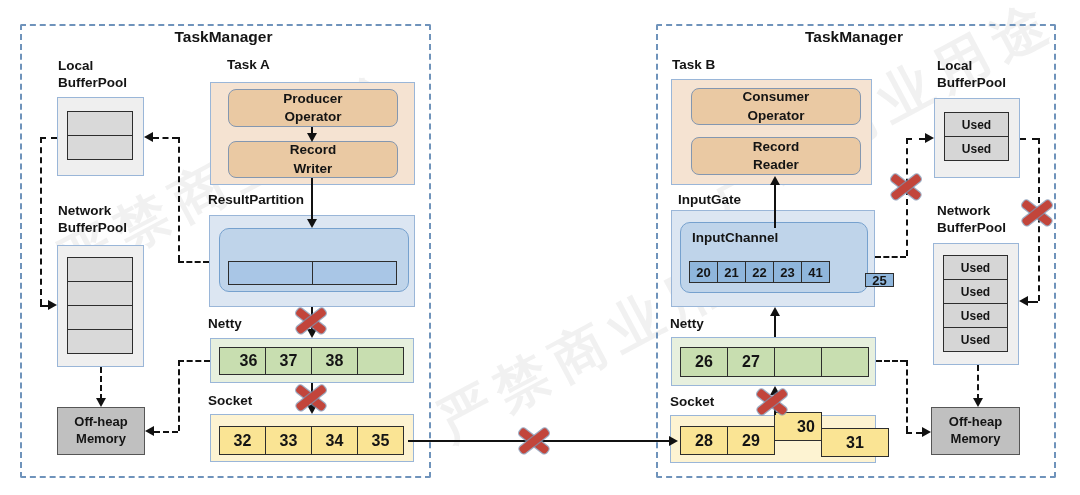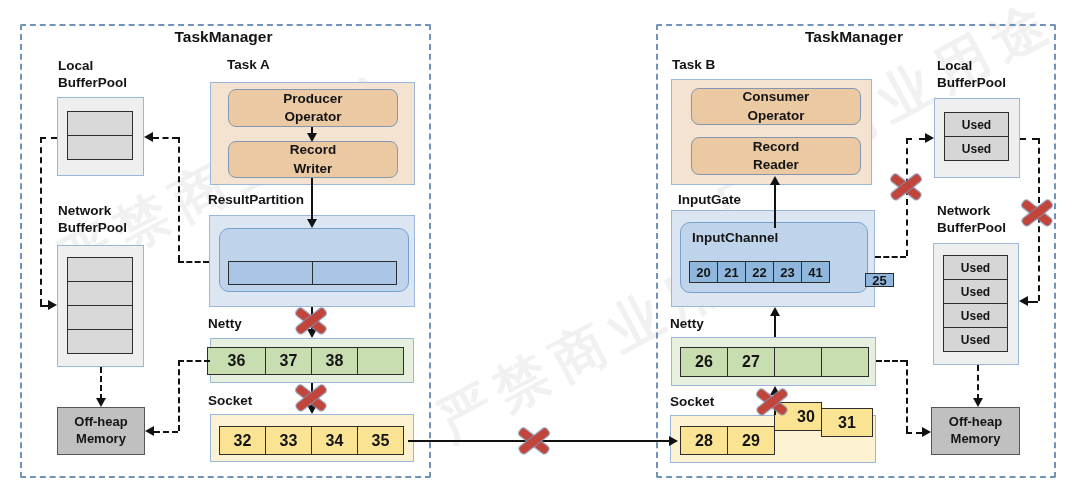--- a/index.html
+++ b/index.html
@@ -113,21 +113,21 @@
   <div class="abs lbl" style="left:231px;top:234px;margin-top:24px;">ResultSubpartition</div>
   <div class="cell cell-bluelt" style="left:228px;top:261px;width:85px;height:24px;"></div>
   <div class="cell cell-bluelt" style="left:312px;top:261px;width:85px;height:24px;"></div>
 
   <div class="vline" style="left:311px;top:307px;height:23px;"></div>
   <div class="ah ah-down" style="left:307px;top:329px;"></div>
   <div class="redx" style="left:296px;top:308px;"></div>
 
   <div class="abs lbl" style="left:208px;top:315px;">Netty</div>
   <div class="box green-outer" style="left:210px;top:338px;width:204px;height:45px;"></div>
-  <div class="cell cell-num cell-green" style="left:207px;top:347px;width:59px;height:28px;">36</div>
+  <div class="cell cell-num cell-green" style="left:219px;top:347px;width:59px;height:28px;">36</div>
   <div class="cell cell-num cell-green" style="left:265px;top:347px;width:47px;height:28px;">37</div>
   <div class="cell cell-num cell-green" style="left:311px;top:347px;width:47px;height:28px;">38</div>
   <div class="cell cell-num cell-green" style="left:357px;top:347px;width:47px;height:28px;"></div>
 
   <div class="vline" style="left:311px;top:383px;height:23px;"></div>
   <div class="ah ah-down" style="left:307px;top:405px;"></div>
   <div class="redx" style="left:296px;top:385px;"></div>
 
   <div class="abs lbl" style="left:208px;top:392px;">Socket</div>
   <div class="box yellow-outer" style="left:210px;top:414px;width:204px;height:48px;"></div>
@@ -195,22 +195,22 @@
   <div class="cell cell-num cell-green" style="left:821px;top:347px;width:48px;height:30px;"></div>
 
   <div class="ah ah-up" style="left:770px;top:386px;"></div>
   <div class="vline" style="left:774px;top:394px;height:21px;"></div>
   <div class="redx" style="left:757px;top:389px;"></div>
 
   <div class="abs lbl" style="left:670px;top:393px;">Socket</div>
   <div class="box yellow-outer" style="left:670px;top:415px;width:206px;height:48px;"></div>
   <div class="cell cell-num cell-yellow" style="left:680px;top:426px;width:48px;height:29px;">28</div>
   <div class="cell cell-num cell-yellow" style="left:727px;top:426px;width:48px;height:29px;">29</div>
-  <div class="cell cell-num cell-yellow" style="left:774px;top:402px;width:48px;height:29px;padding-left:16px;">30</div>
-  <div class="cell cell-num cell-yellow" style="left:821px;top:408px;width:52px;height:29px;">31</div>
+  <div class="cell cell-num cell-yellow" style="left:774px;top:412px;width:48px;height:29px;padding-left:16px;">30</div>
+  <div class="cell cell-num cell-yellow" style="left:821px;top:428px;width:68px;height:29px;">31</div>
 
   <div class="abs lbl" style="left:937px;top:57px;">Local
 BufferPool</div>
   <div class="box pool-outer" style="left:934px;top:98px;width:86px;height:80px;"></div>
   <div class="cell cell-used" style="left:944px;top:112px;width:65px;height:25px;">Used</div>
   <div class="cell cell-used" style="left:944px;top:136px;width:65px;height:25px;">Used</div>
 
   <div class="abs lbl" style="left:937px;top:202px;">Network
 BufferPool</div>
   <div class="box pool-outer" style="left:933px;top:243px;width:86px;height:122px;"></div>

